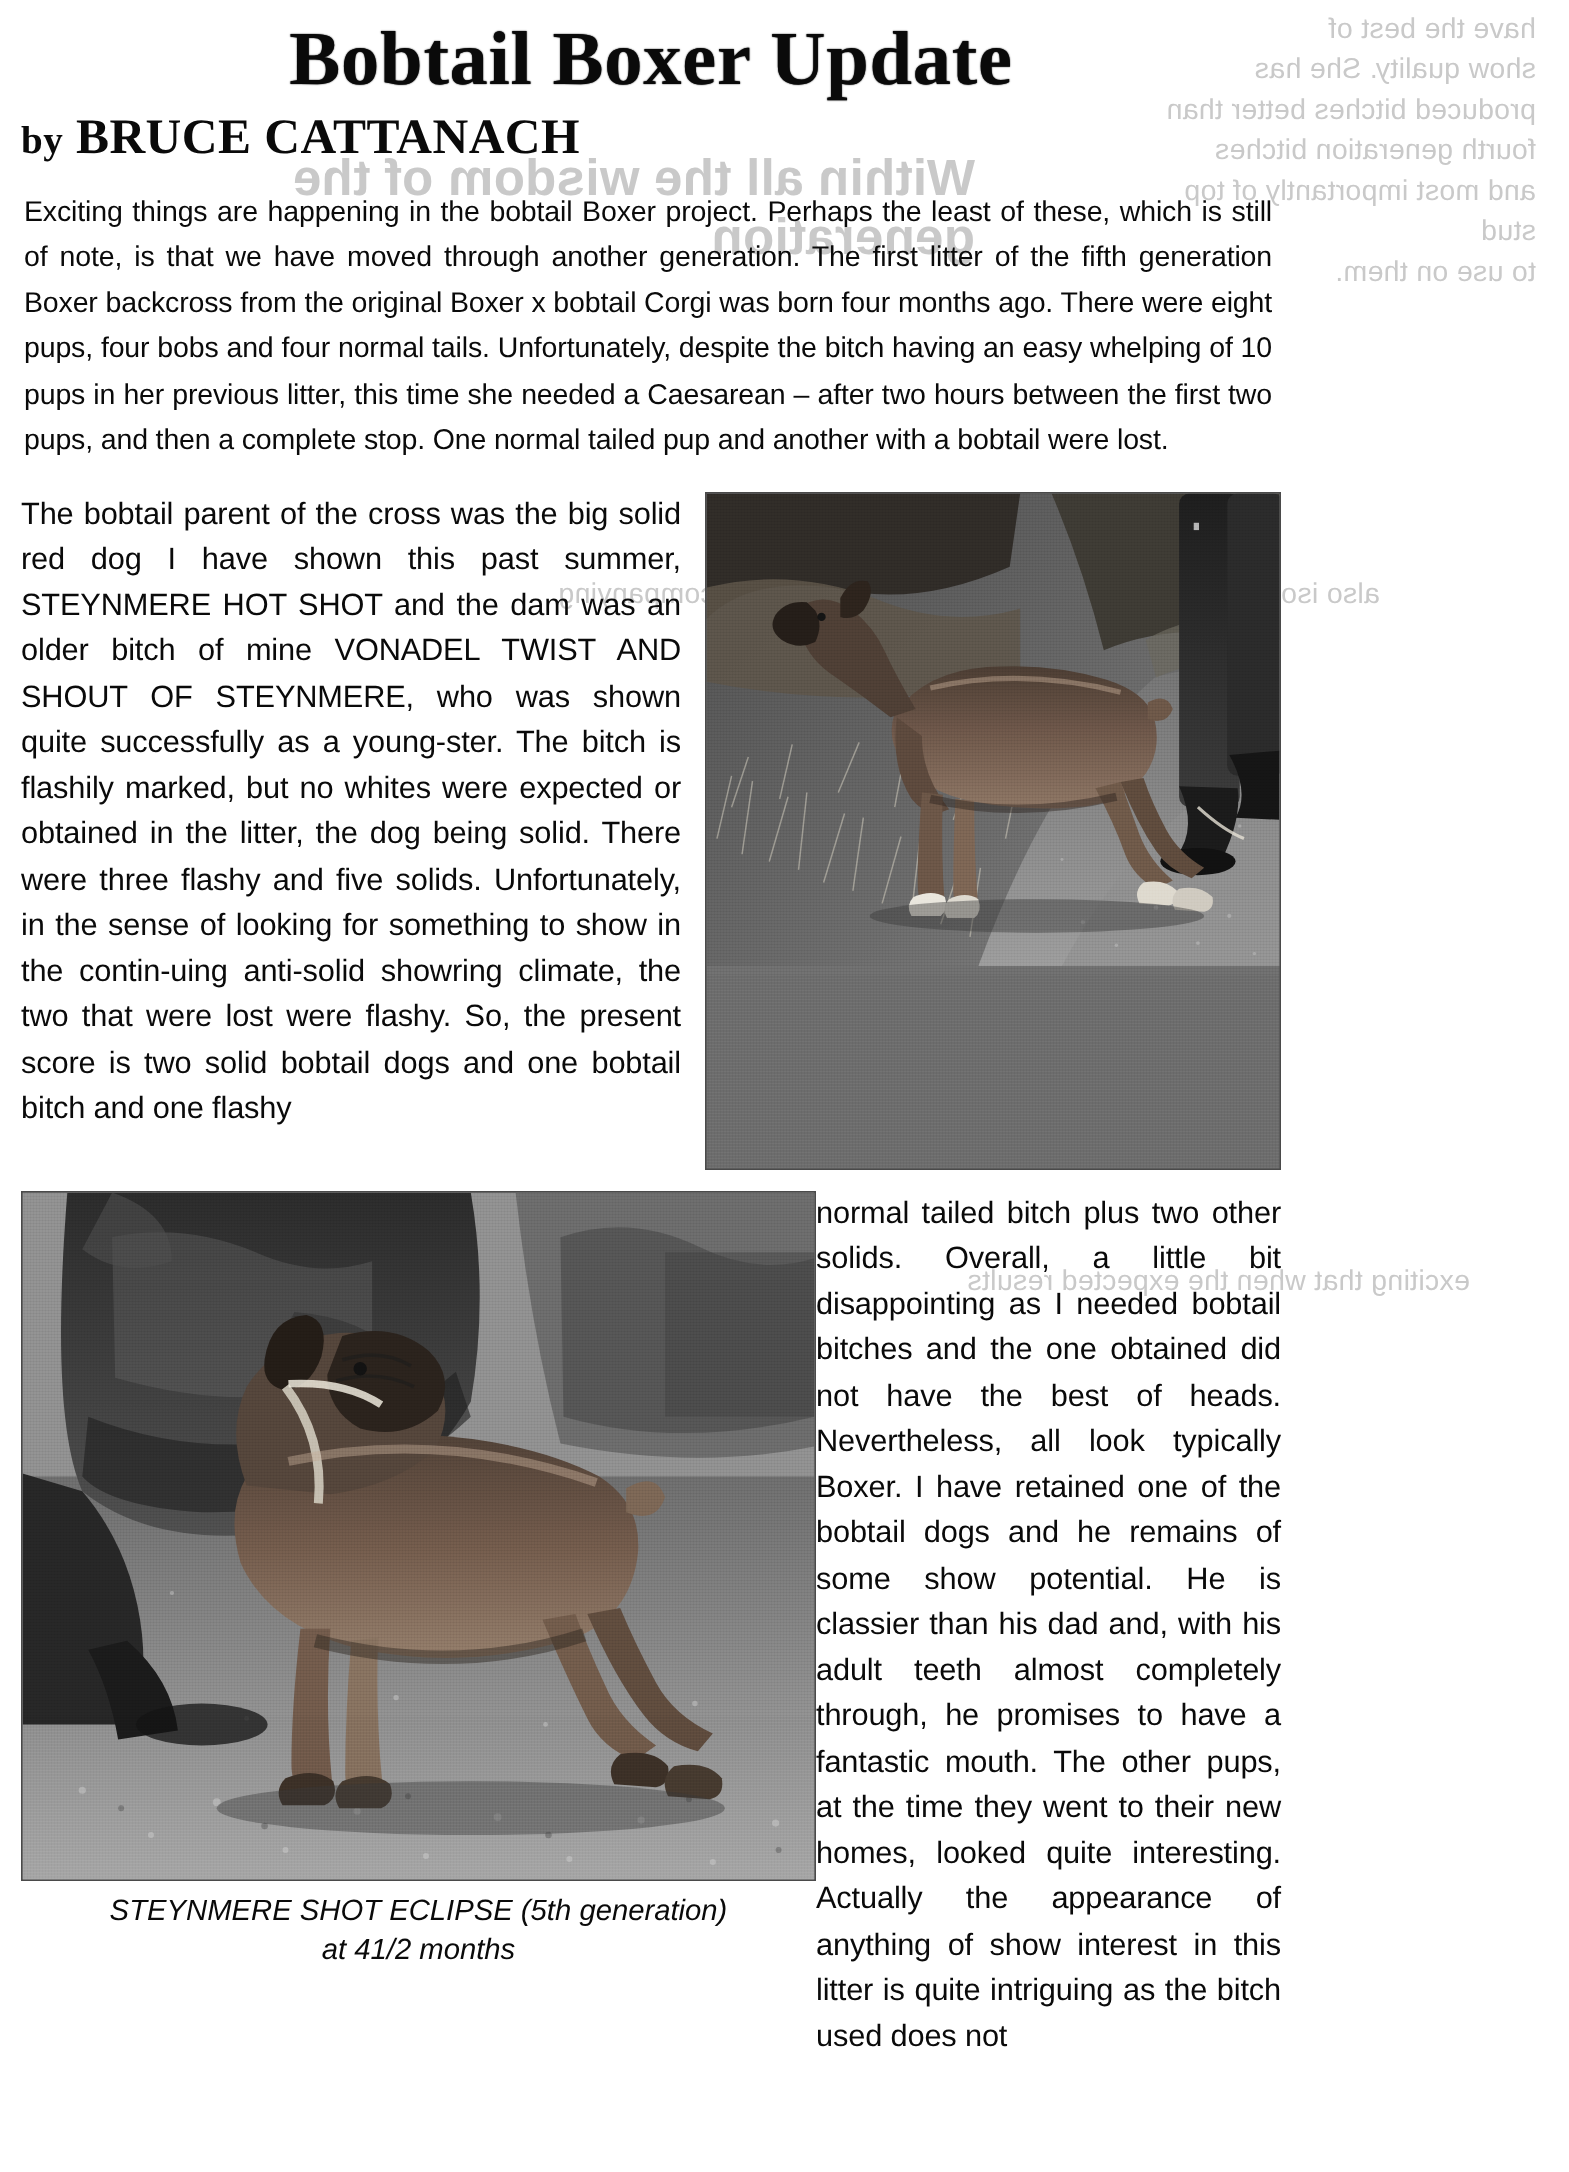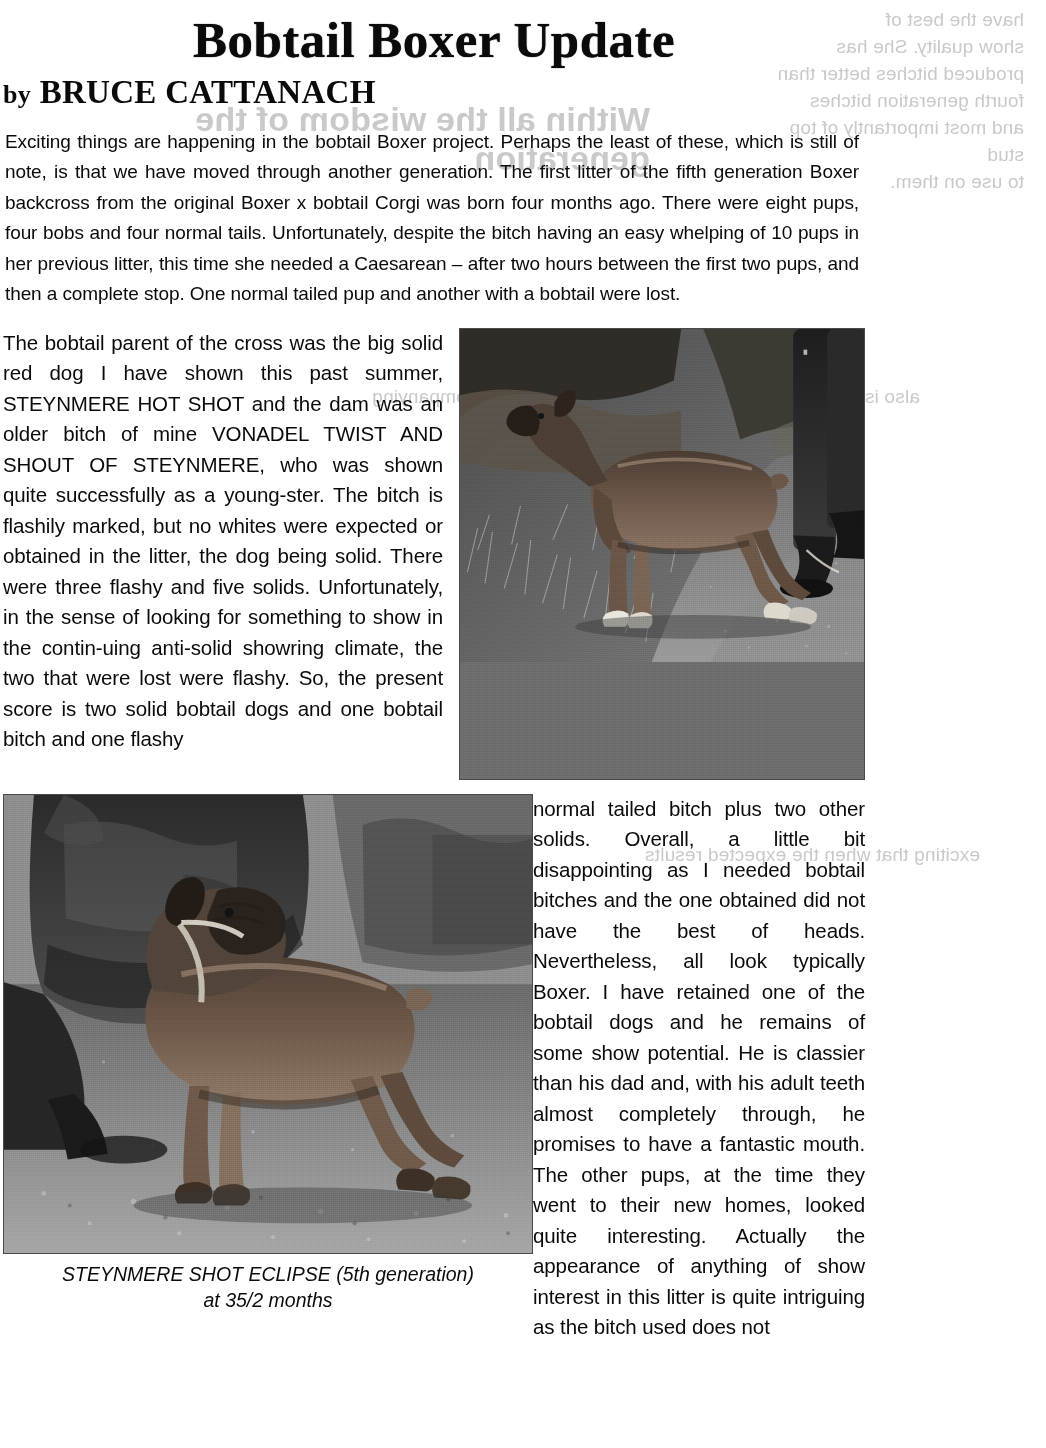--- a/index.html
+++ b/index.html
@@ -28,21 +28,21 @@
     letter-spacing: 0.2px;
   }
   .bleed.b1 { top: 6px;  right: 22px; width: 250px; font-size: 19px; line-height: 27px; text-align: left; }
   .bleed.b3 { top: 100px; left: 90px; width: 560px; font-size: 34px; font-weight: bold; }
   .bleed.b4 { top: 382px; left: 120px; width: 800px; font-size: 19px; line-height: 30px; }
   .bleed.b5 { top: 840px; left: 560px; width: 420px; font-size: 19px; line-height: 30px; }
 
   .page {
     position: relative;
     z-index: 2;
-    padding: 0 3px;
+    padding: 0 14px;
     box-sizing: border-box;
     width: 868px;
   }
 
   .title {
     text-align: center;
     font-family: "Liberation Serif", serif;
     font-weight: bold;
     font-size: 51px;
     letter-spacing: 0.5px;
@@ -415,20 +415,20 @@
             <path d="M196 300 Q290 324 376 296" stroke="#2b231d" stroke-width="9" fill="none" opacity="0.45"></path>
           </g>
 
           <ellipse cx="300" cy="412" rx="170" ry="18" fill="#3a3a3a" opacity=".42"></ellipse>
         </svg>
         <div class="grain"></div>
       </div>
       <div class="caption">
         <span>STEYNMERE SHOT ECLIPSE</span>
         <span>(5th generation)</span><br>
-        <span>at 35/2 months</span>
+        <span>at 41/2 months</span>
       </div>
     </div>
 
     <div class="b2-right">normal tailed bitch plus two other solids. Overall, a little bit disappointing as I needed bobtail bitches and the one obtained did not have the best of heads. Nevertheless, all look typically Boxer. I have retained one of the bobtail dogs and he remains of some show potential. He is classier than his dad and, with his adult teeth almost completely through, he promises to have a fantastic mouth. The other pups, at the time they went to their new homes, looked quite interesting. Actually the appearance of anything of show interest in this litter is quite intriguing as the bitch used does not</div>
   </div>
 
 </div>
 
 </body></html>

